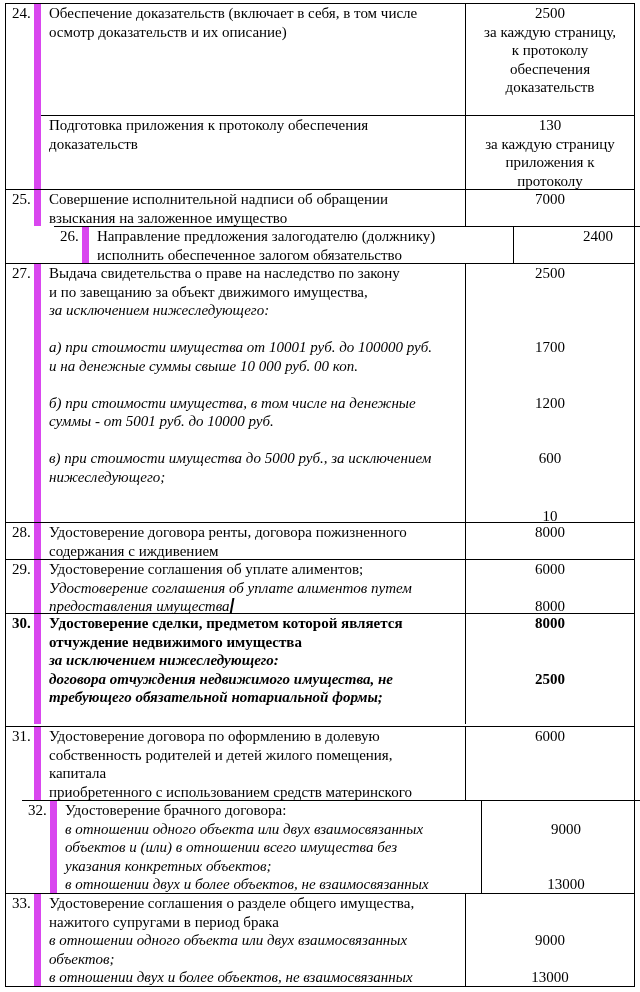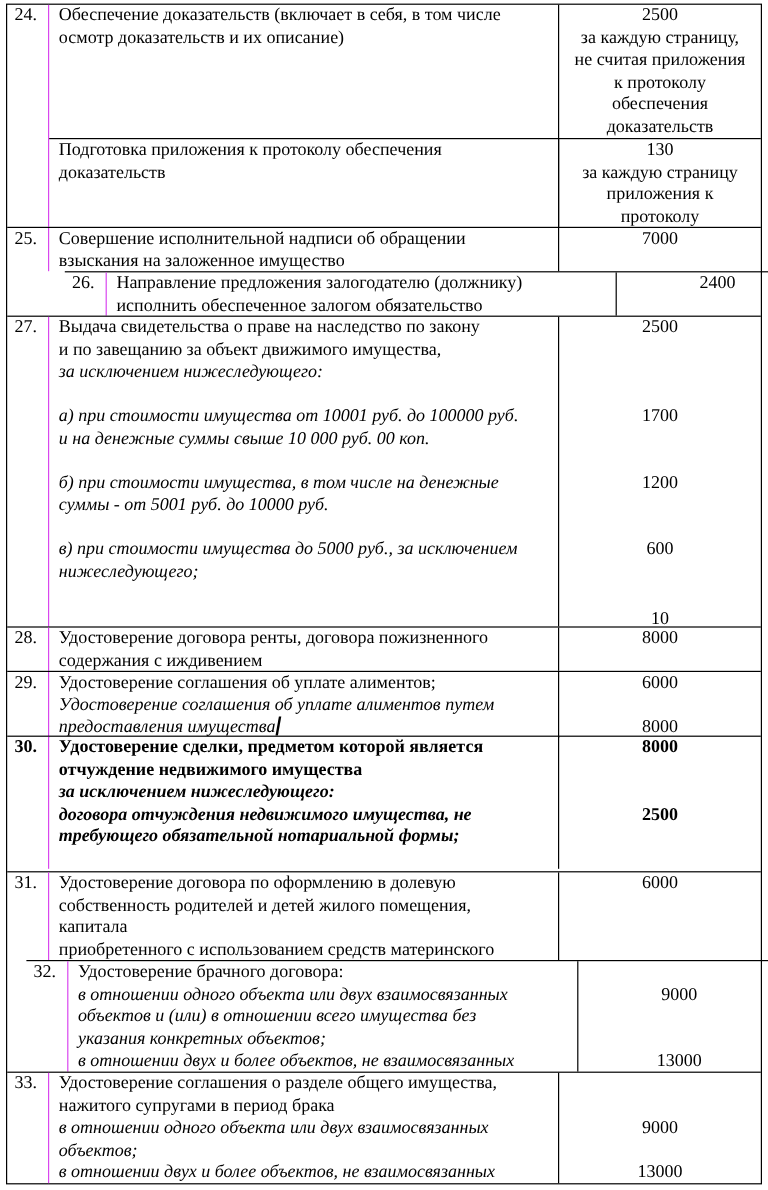--- a/index.html
+++ b/index.html
@@ -3,21 +3,21 @@
 <meta charset="utf-8">
 <style>
   html, body { margin: 0; padding: 0; background: #ffffff; }
   body { width: 640px; height: 992px; position: relative; overflow: hidden;
          font-family: "Liberation Serif", "DejaVu Serif", serif; font-size: 15px; color: #000; }
   .tbl { position: absolute; left: 5px; top: 3px; width: 630px; height: 984px;
          border: 1px solid #000; box-sizing: border-box; }
   .row { position: absolute; left: 0; width: 628px; border-top: 1px solid #000; box-sizing: border-box; }
   .row.first { border-top: none; }
   .num { position: absolute; left: 0; top: 0; width: 35px; height: 100%;
-         border-right: 1px solid #d946ef; box-sizing: border-box; padding-left: 6px; padding-top: 0; line-height: 18.5px; }
+         border-right: 7px solid #d946ef; box-sizing: border-box; padding-left: 6px; padding-top: 0; line-height: 18.5px; }
   .desc { position: absolute; left: 35px; top: 0; width: 425px; height: 100%;
           border-right: 1px solid #000; box-sizing: border-box; padding-left: 8px; line-height: 18.5px; }
   .price { position: absolute; left: 460px; top: 0; width: 168px; height: 100%;
            text-align: center; line-height: 18.5px; }
   .line { display: block; white-space: nowrap; height: 18.5px; }
   .it { font-style: italic; }
   .sub { position: absolute; left: 35px; width: 593px; border-top: 1px solid #000; }
   .caret { display: inline-block; width: 2px; height: 16px; background: #000;
            transform: skewX(-10deg); vertical-align: -3px; margin-left: 1px; }
 </style>
@@ -28,21 +28,20 @@
 
   <div class="row first" style="top:0; height:185px;">
     <div class="num">24.</div>
     <div class="desc">
       <span class="line">Обеспечение доказательств (включает в себя, в том числе</span>
       <span class="line">осмотр доказательств  и их описание)</span>
     </div>
     <div class="price">
       <span class="line">2500</span>
       <span class="line">за каждую страницу,</span>
-      <span class="line">не считая приложения</span>
       <span class="line">к протоколу</span>
       <span class="line">обеспечения</span>
       <span class="line">доказательств</span>
     </div>
     <div class="sub" style="top:111px; height:74px;">
       <div style="position:absolute; left:0; top:0; width:425px; height:74px; border-right:1px solid #000; box-sizing:border-box; padding-left:8px; line-height:18.5px;">
         <span class="line">Подготовка приложения к протоколу обеспечения</span>
         <span class="line">доказательств</span>
       </div>
       <div style="position:absolute; left:425px; top:0; width:168px; text-align:center; line-height:18.5px;">

